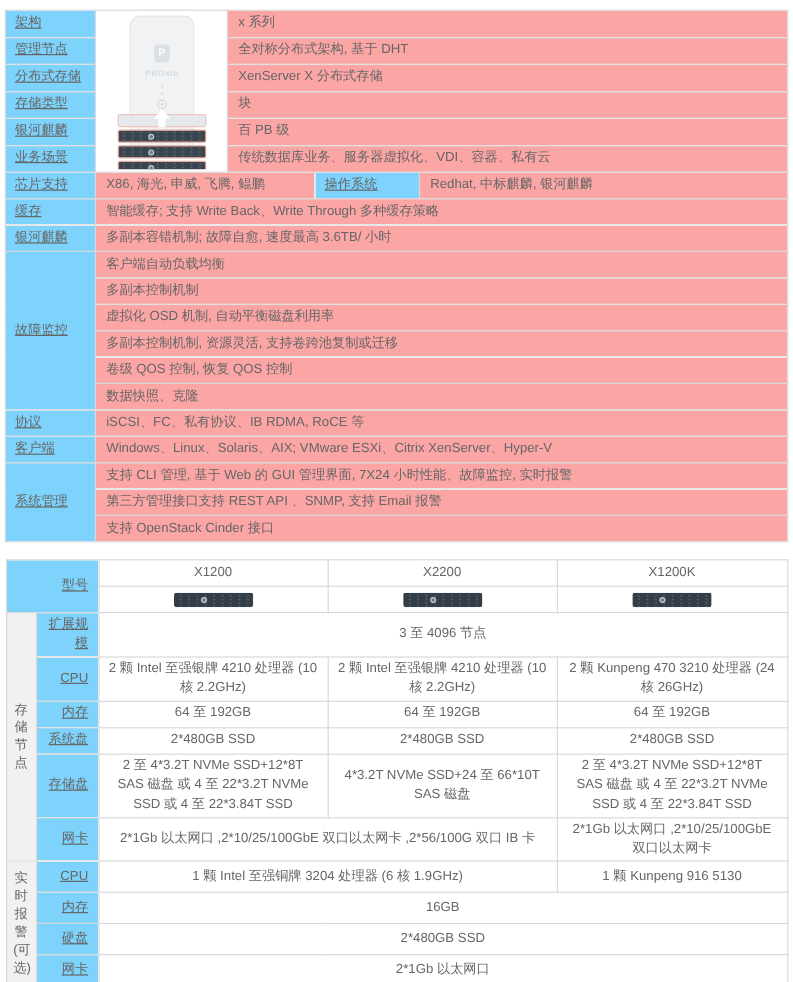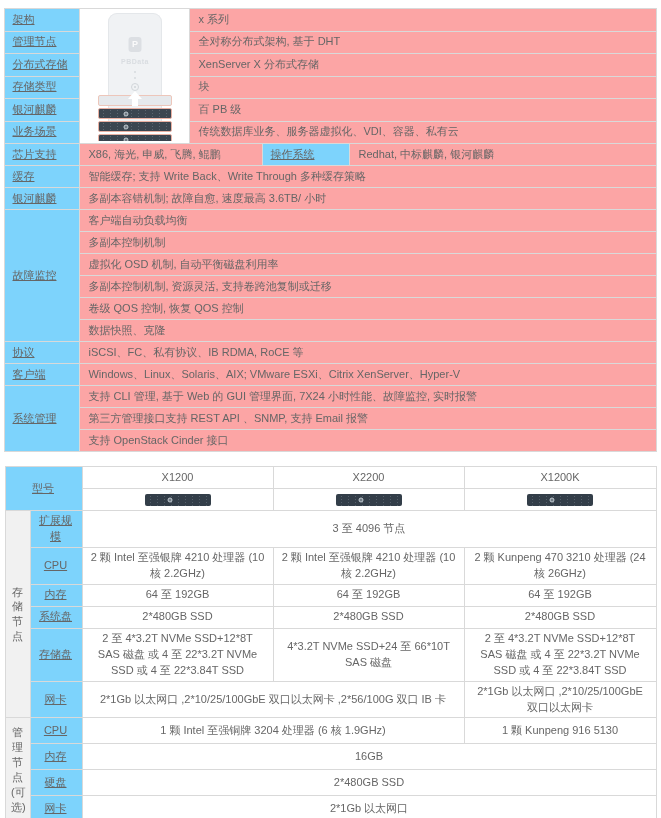--- a/index.html
+++ b/index.html
@@ -70,21 +70,21 @@
   }
   .rack-unit .ring, .rack-thumb .ring {
     position: absolute; top: 50%; left: 38%; transform: translate(-50%, -50%);
     width: 5px; height: 5px; border: 1px solid #c3cbd2; border-radius: 50%; background: #707b85;
   }
   .rack1 { top: 97px; } .rack2 { top: 110px; } .rack3 { top: 123px; }
 
   
   .model-table { margin-top: 14px; }
   .model-table td { text-align: center; }
-  .model-table td.label-cell { text-align: center; }
+  .model-table td.label-cell { text-align: right; }
   .group-cell { background: #f1f1f1; padding: 2px 0; margin-top: 40px; }
   .vertical {
     width: 13px; margin: 0 auto; word-break: break-all;
     line-height: 1.35; text-align: center; font-size: 11px; color: #666;
   }
   .rack-thumb {
     position: relative; width: 66px; height: 12px; margin: 2px auto;
     background: #333e49; border-radius: 2px;
     background-image: radial-gradient(circle, #55606b 0.8px, transparent 0.9px);
     background-size: 7px 3px; background-position: 2px 4px;
@@ -271,21 +271,21 @@
     <td>4*3.2T NVMe SSD+24 至 66*10T SAS 磁盘</td>
     <td>2 至 4*3.2T NVMe SSD+12*8T SAS 磁盘 或 4 至 22*3.2T NVMe SSD 或 4 至 22*3.84T SSD</td>
   </tr>
   <tr class="r-34">
     <td class="label-cell">网卡</td>
     <td colspan="2">2*1Gb 以太网口 ,2*10/25/100GbE 双口以太网卡 ,2*56/100G 双口 IB 卡</td>
     <td>2*1Gb 以太网口 ,2*10/25/100GbE 双口以太网卡</td>
   </tr>
   <tr class="r-26">
     <td class="group-cell" rowspan="4">
-      <div class="vertical">管理节点(可选)</div>
+      <div class="vertical">实时报警(可选)</div>
     </td>
     <td class="label-cell">CPU</td>
     <td colspan="2">1 颗 Intel 至强铜牌 3204 处理器 (6 核 1.9GHz)</td>
     <td>1 颗 Kunpeng 916 5130</td>
   </tr>
   <tr class="r-26">
     <td class="label-cell">内存</td>
     <td colspan="3">16GB</td>
   </tr>
   <tr class="r-26">

